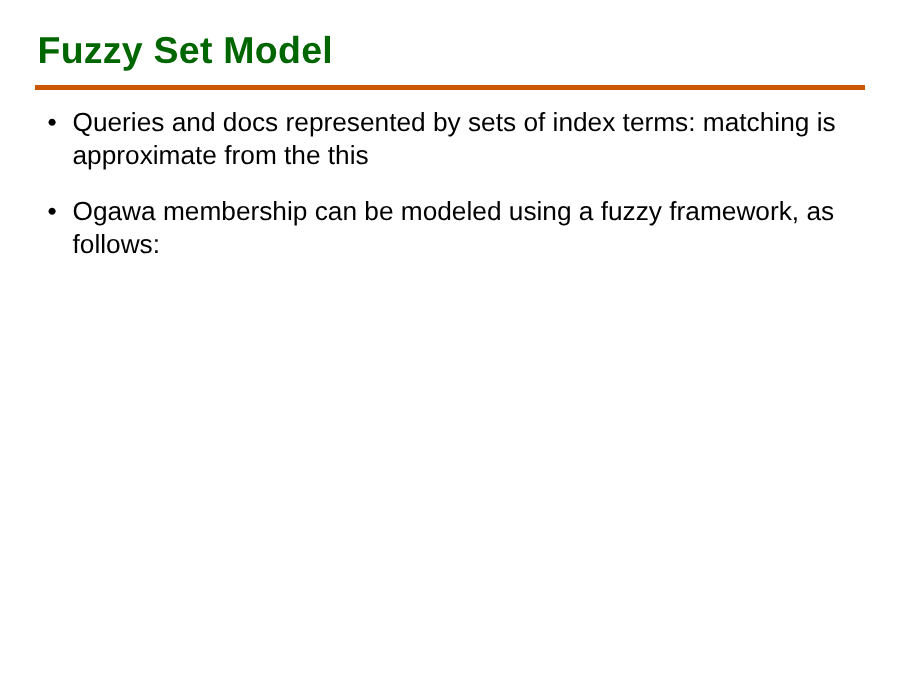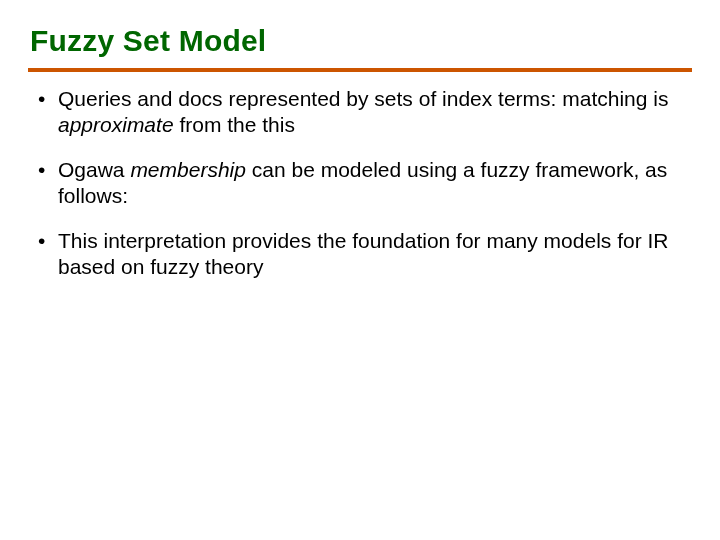--- a/index.html
+++ b/index.html
@@ -65,38 +65,35 @@
   }
   ul.sub > li::before {
     content: "–";
     position: absolute;
     left: 0;
     top: 0;
     color: #000000;
     font-size: 18px;
     line-height: 1.25;
   }
-  .ital { font-style: italic; }
+  .ital { }
 </style>
 </head>
 <body>
 
 <div class="slide">
   <h1 class="title">Fuzzy Set Model</h1>
   <hr class="rule">
 
   <ul class="top">
 
     <li>
       <span>Queries and docs represented by sets of index terms: matching is </span><span class="ital">approximate</span><span> from the this</span>
     </li>
 
     <li>
       <span>Ogawa </span><span class="ital">membership</span><span> can be modeled using a fuzzy framework, as follows:</span>
     </li>
 
-    <li>
-      <span>This interpretation provides the foundation for many models for IR based on fuzzy theory</span><span class="ital"></span><span></span>
-    </li>
 
 
   </ul>
 </div>
 
 </body></html>

